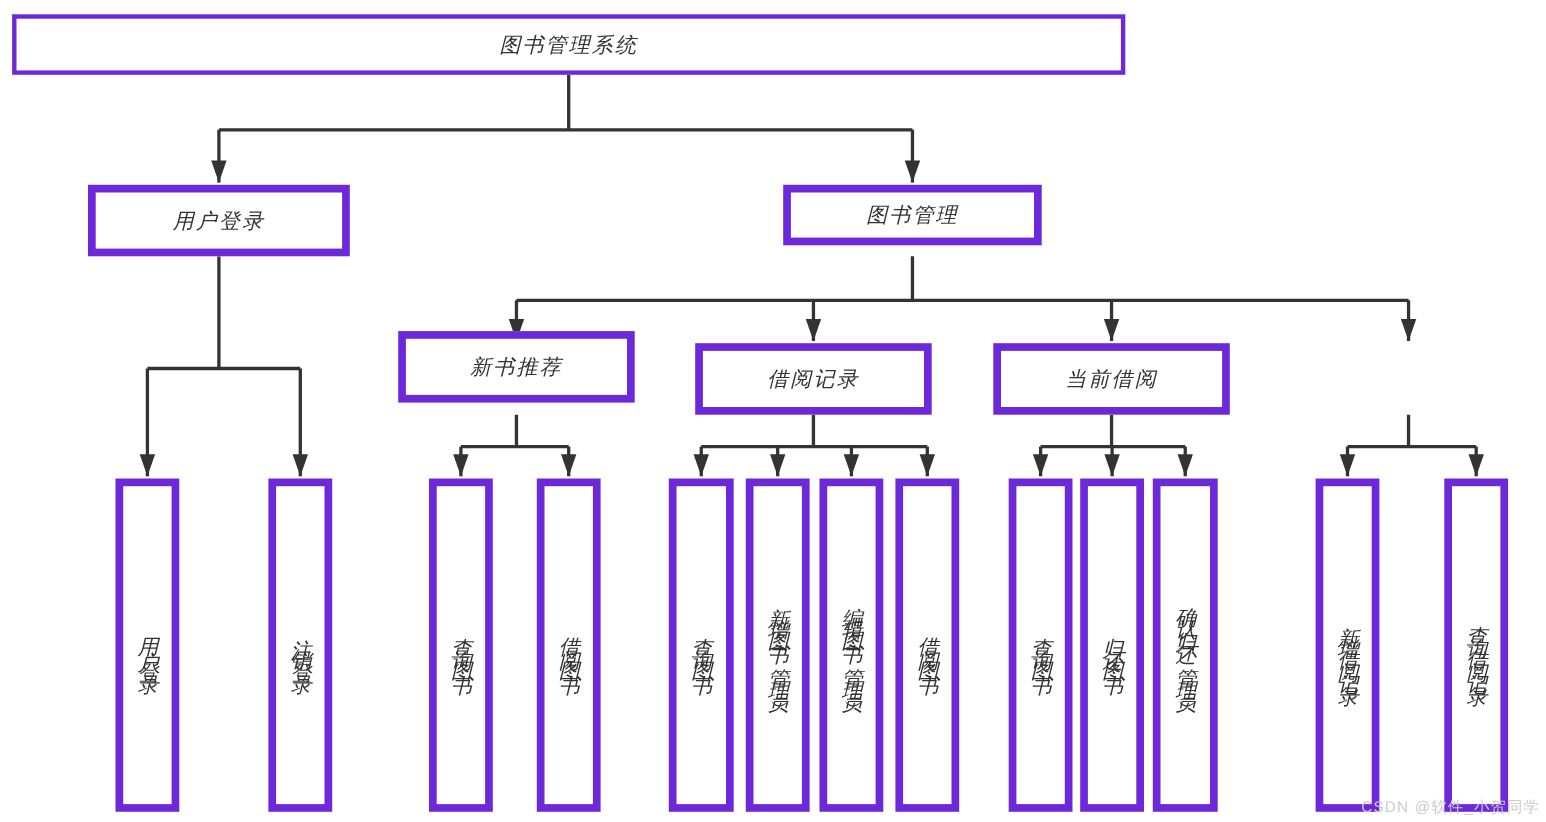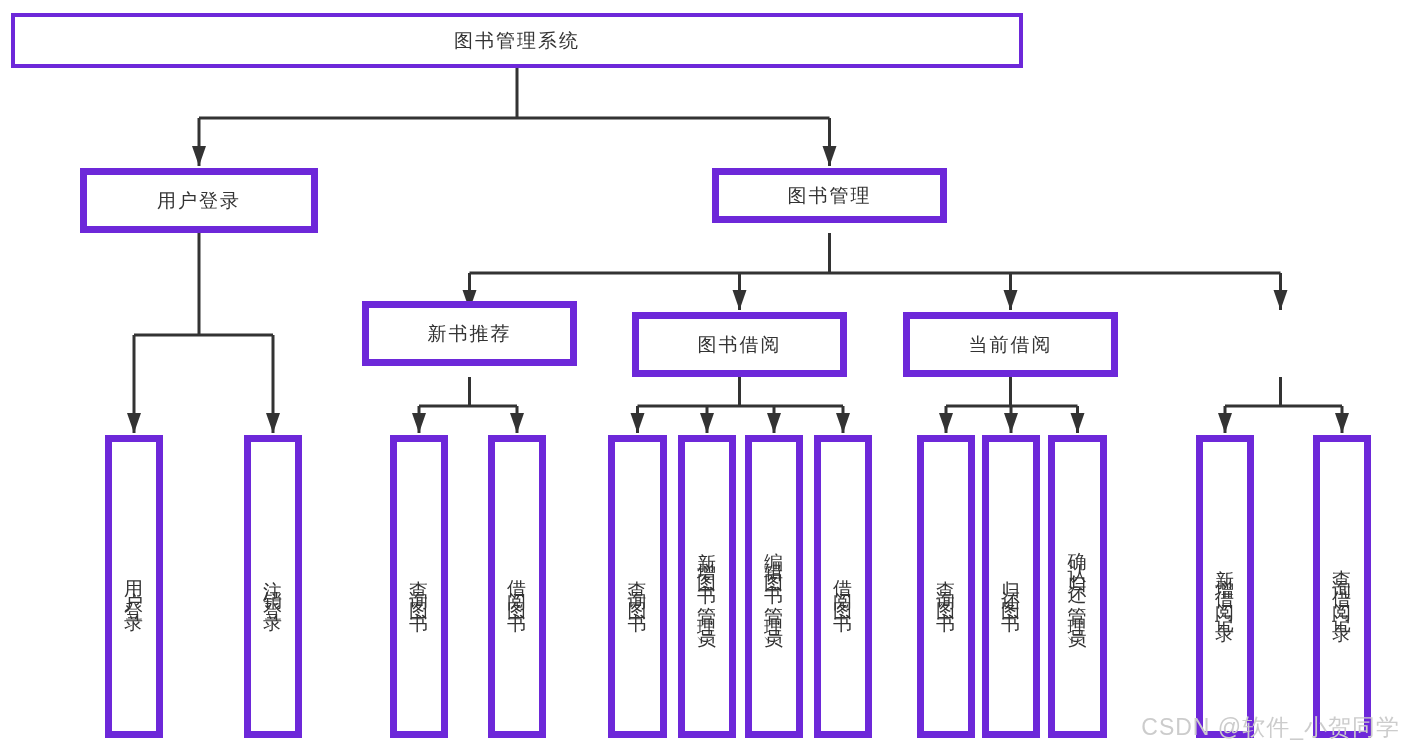--- a/index.html
+++ b/index.html
@@ -16,20 +16,21 @@
     position:absolute;
     box-sizing:border-box;
     border:7px solid #6d28d9;
     background:#ffffff;
     display:flex;
     align-items:center;
     justify-content:center;
     font-size:19px;
     letter-spacing:2px;
     color:#333333;
+    font-style:italic;
   }
   .box.root{border-width:4px;}
   .box.v span{
     writing-mode:vertical-rl;
     text-orientation:mixed;
     letter-spacing:11px;
     font-size:19px;
     line-height:1;
   }
   
@@ -53,21 +54,21 @@
   .b-g3c{left:745px;width:58px;}
   .b-g3d{left:814px;width:58px;}
   .b-g4a{left:917px;width:58px;}
   .b-g4b{left:982px;width:58px;}
   .b-g4c{left:1048px;width:59px;}
   .b-g5a{left:1196px;width:58px;}
   .b-g5b{left:1313px;width:58px;}
   .watermark{
     position:absolute;
     right:5px;bottom:4px;
-    font-size:23px;
+    font-size:14px;
     letter-spacing:1px;
     color:#cccccc;
   }
 </style>
 </head>
 <body>
 
 <div id="canvas">
 
   <svg id="connectors" viewBox="0 0 1405 747" xmlns="http://www.w3.org/2000/svg">
@@ -122,21 +123,21 @@
     <span>用户登录</span>
   </div>
   <div class="box b-l2b">
     <span>图书管理</span>
   </div>
 
   <div class="box b-l3a">
     <span>新书推荐</span>
   </div>
   <div class="box b-l3b">
-    <span>图书借阅</span>
+    <span>借阅记录</span>
   </div>
   <div class="box b-l3c">
     <span>当前借阅</span>
   </div>
 
   <div class="box v leaf b-g1a">
     <span>用户登录</span>
   </div>
   <div class="box v leaf b-g1b">
     <span>注销登录</span>

